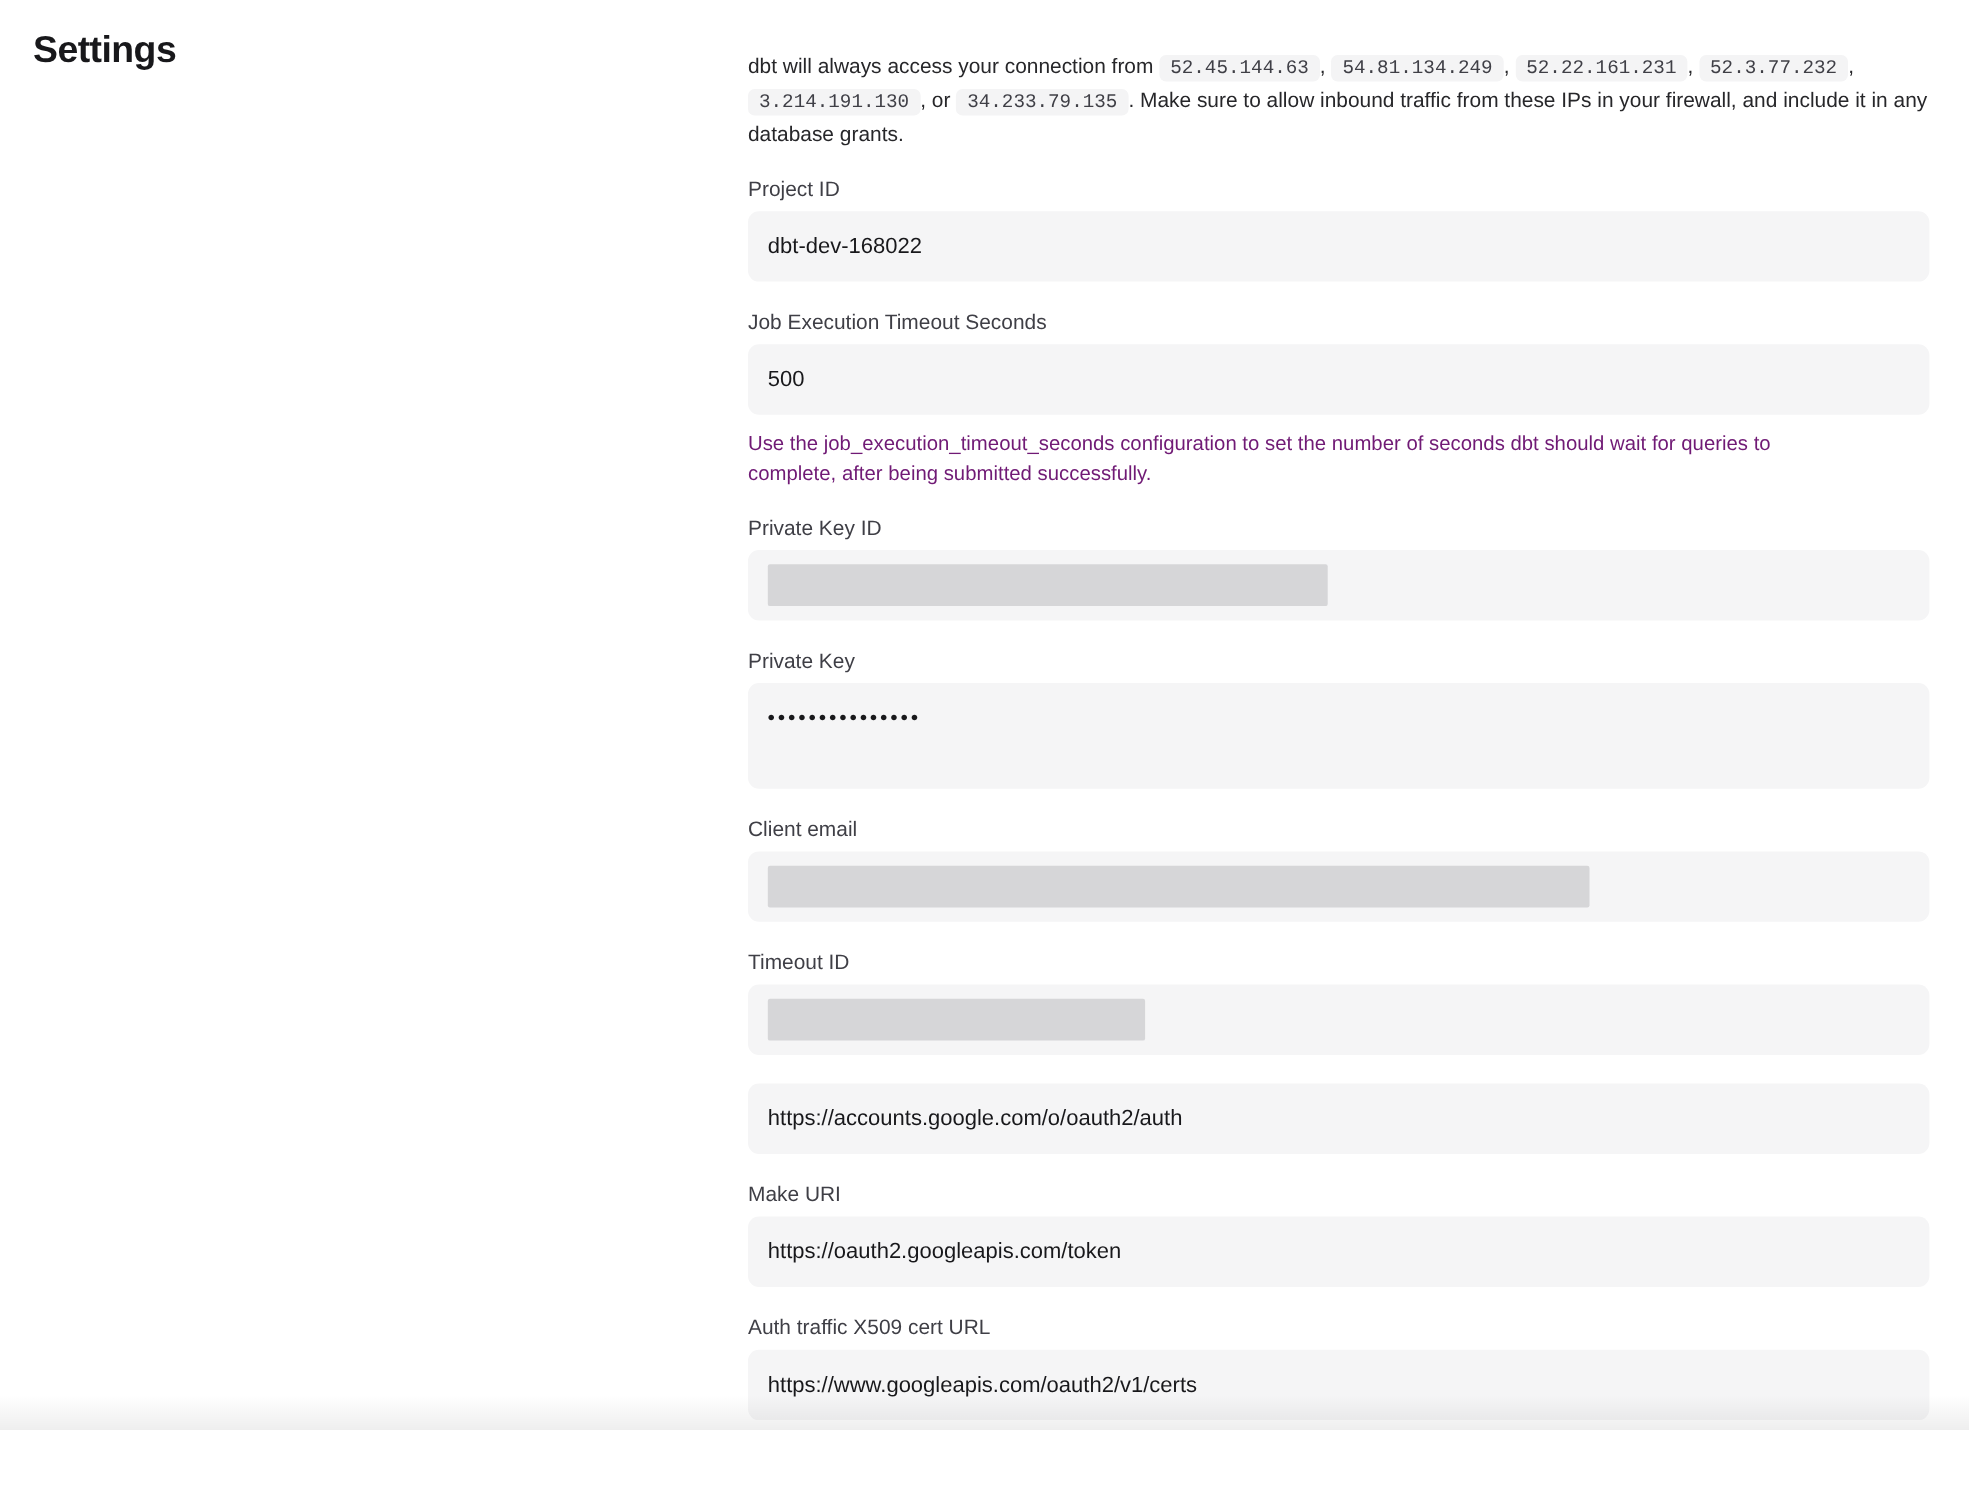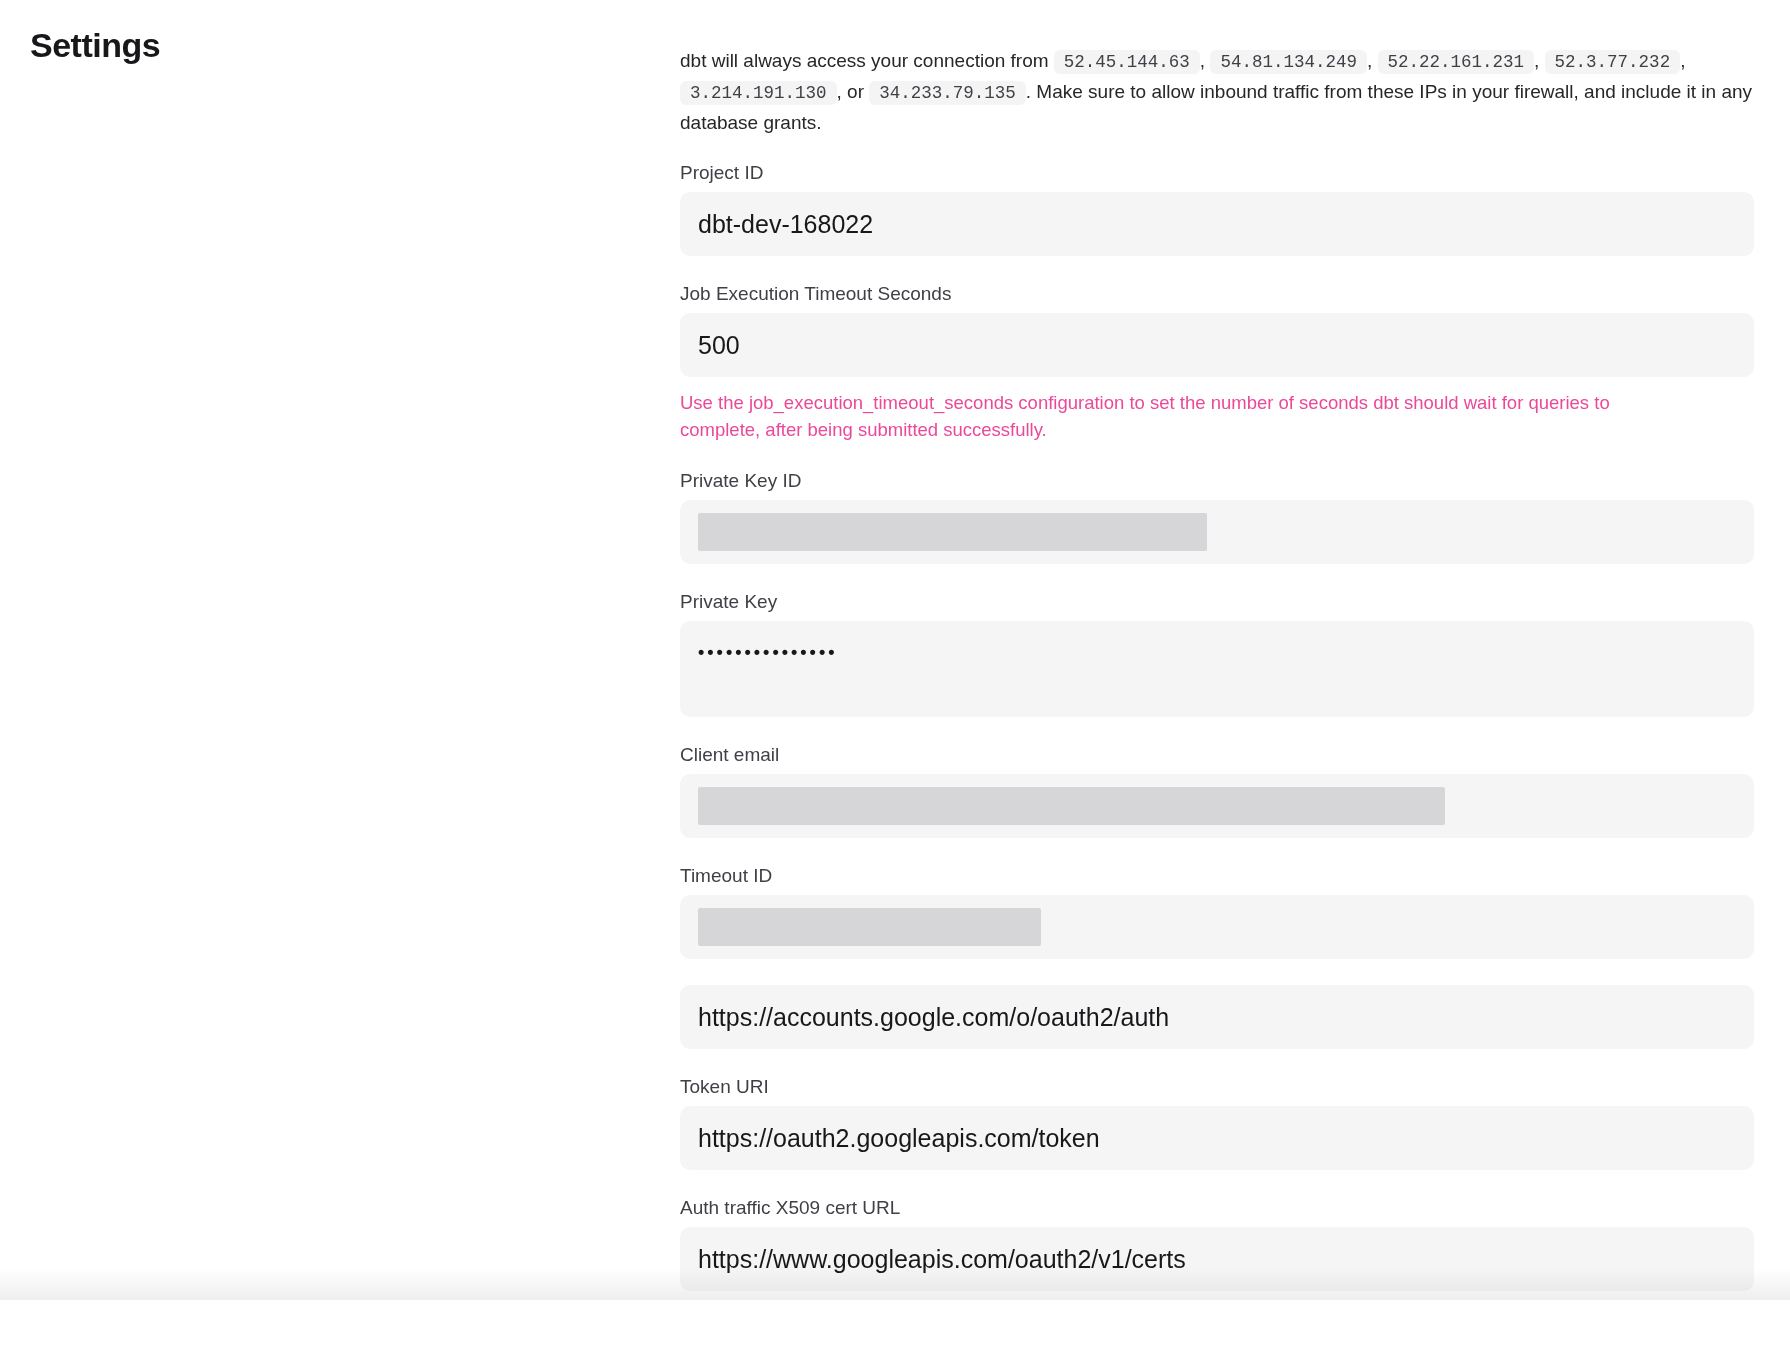--- a/index.html
+++ b/index.html
@@ -58,21 +58,21 @@
   .input {
     background: #f5f5f6;
     border-radius: 10px;
     min-height: 64px;
     display: flex;
     align-items: center;
     padding: 0 18px;
     width: 100%;
   }
   .input-value {
-    font-size: 25px;
+    font-size: 20px;
     color: #18181b;
     line-height: 29px;
   }
   .input--tall {
     min-height: 96px;
     align-items: flex-start;
     padding-top: 17px;
   }
   .masked-dots {
     font-size: 18px;
@@ -89,21 +89,21 @@
     height: 38px;
     background: #d6d6d8;
     border-radius: 2px;
   }
   .bar-49 { width: 49%; }
   .bar-72 { width: 72%; }
   .bar-33 { width: 33%; }
   .helper {
     font-size: 18.5px;
     line-height: 27px;
-    color: #ec4899;
+    color: #701a75;
     margin-top: 12px;
     max-width: 1010px;
   }
   .bottom-fade {
     position: absolute;
     left: 0;
     right: 0;
     bottom: 0;
     height: 32px;
     background: linear-gradient(180deg, rgba(0,0,0,0) 0%, rgba(0,0,0,0.065) 100%);
@@ -170,21 +170,21 @@
       </div>
     </div>
 
     <div class="field">
       <div class="input">
         <span class="input-value">https://accounts.google.com/o/oauth2/auth</span>
       </div>
     </div>
 
     <div class="field">
-      <div class="field-label">Token URI</div>
+      <div class="field-label">Make URI</div>
       <div class="input">
         <span class="input-value">https://oauth2.googleapis.com/token</span>
       </div>
     </div>
 
     <div class="field">
       <div class="field-label">Auth traffic X509 cert URL</div>
       <div class="input">
         <span class="input-value">https://www.googleapis.com/oauth2/v1/certs</span>
       </div>

